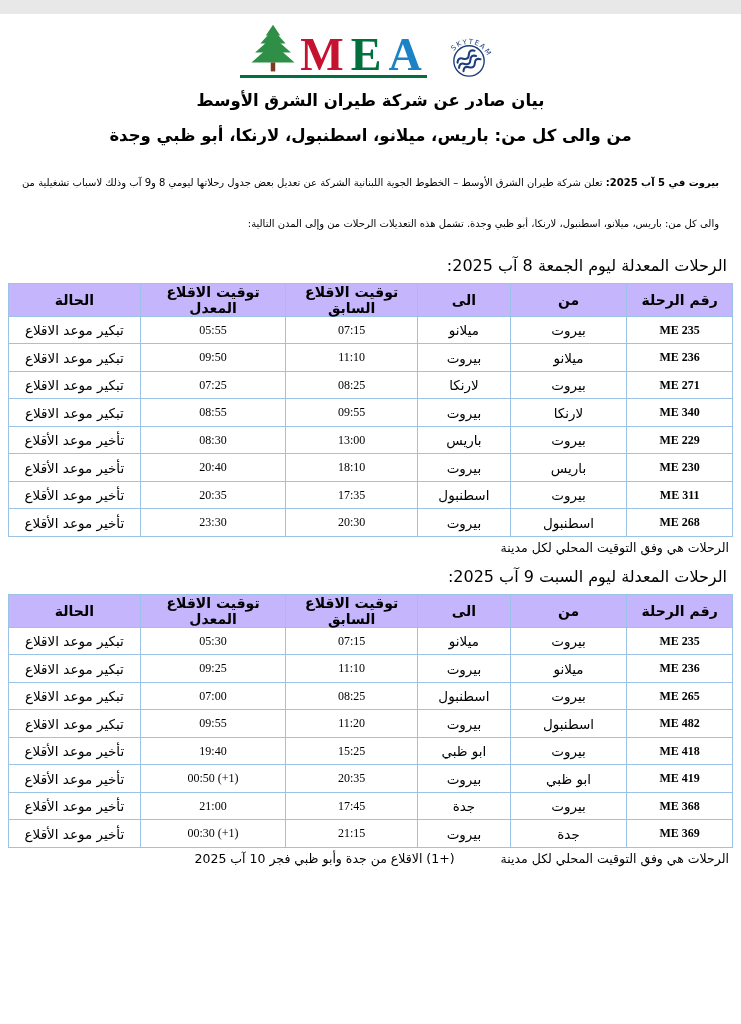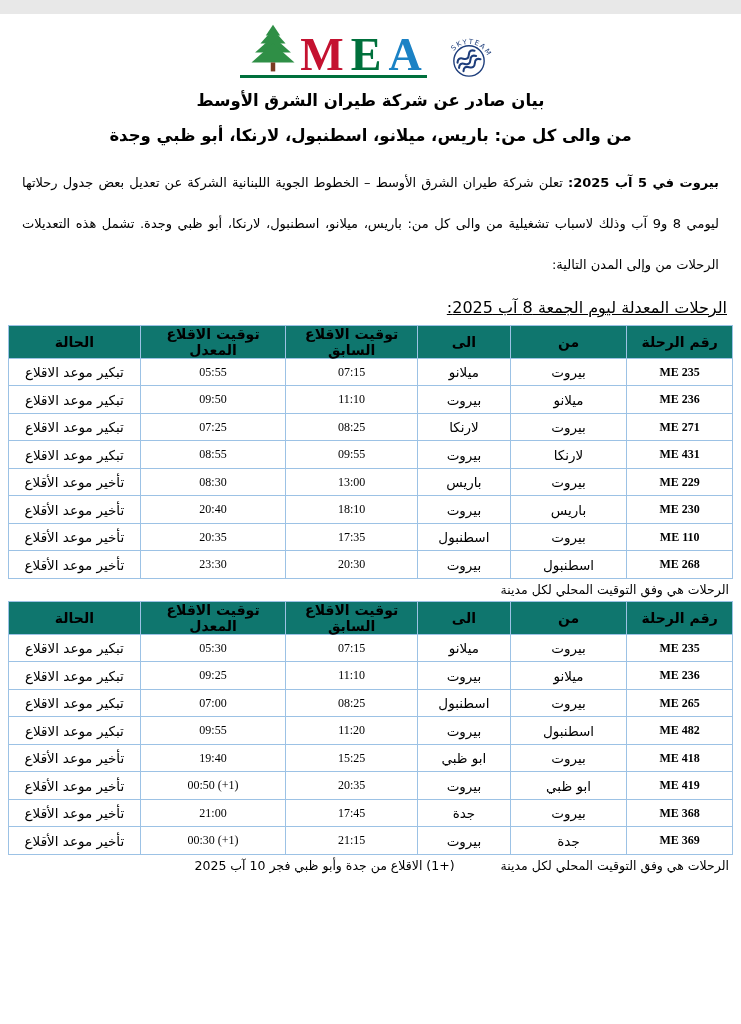--- a/index.html
+++ b/index.html
@@ -17,30 +17,30 @@
   .mea-letters .l-e{color:#00703c;}
   .mea-letters .l-a{color:#1b82c5;}
   .mea-underline{position:absolute;left:-6px;right:2px;bottom:2px;height:3px;background:#00703c;}
   .skyteam{margin-left:6px;margin-bottom:-2px;}
   
   .headings{margin-top:12px;display:flex;flex-direction:column;gap:16px;text-align:center;
     font-weight:bold;font-size:16.5px;direction:rtl;justify-content:space-between;}
   .headings div{line-height:1.15;}
   
   .intro{direction:rtl;text-align:justify;padding:0 22px;margin-top:16px;
-    font-size:13px;line-height:41px;}
+    font-size:10px;line-height:41px;}
   .intro .lead{font-weight:bold;}
   
   .sec-title{direction:rtl;text-align:right;margin:12px 14px 8px 0;font-size:16px;
-    text-decoration:underline;font-family:"DejaVu Sans",sans-serif;}
+    font-family:"DejaVu Sans",sans-serif;}
   
   table.flights{width:725px;margin:4px 8px 0 8px;border-collapse:collapse;direction:rtl;
     table-layout:fixed;}
   table.flights th{
-    background:#0f766e;border:1.5px solid #9cc2e5;height:29px;
+    background:#c4b5fd;border:1.5px solid #9cc2e5;height:29px;
     font-weight:bold;font-size:14px;text-align:center;padding:0 2px;}
   table.flights td{
     border:1.5px solid #9cc2e5;height:26.5px;text-align:center;font-size:13.5px;padding:0 2px;
     background:#fff;}
   table.flights td.latin{font-family:"Liberation Serif","DejaVu Serif",serif;font-size:12px;}
   table.flights td:first-child{font-weight:bold;}
   table.flights col.c1{width:14.6%;} table.flights col.c2{width:16.1%;}
   table.flights col.c3{width:12.8%;} table.flights col.c4{width:18.2%;}
   table.flights col.c5{width:20.1%;} table.flights col.c6{width:18.2%;}
   
@@ -127,21 +127,21 @@
         </tr>
         <tr>
           <td class="latin" dir="ltr">ME 271</td>
           <td>بيروت</td>
           <td>لارنكا</td>
           <td class="latin" dir="ltr">08:25</td>
           <td class="latin" dir="ltr">07:25</td>
           <td>تبكير موعد الاقلاع</td>
         </tr>
         <tr>
-          <td class="latin" dir="ltr">ME 431</td>
+          <td class="latin" dir="ltr">ME 340</td>
           <td>لارنكا</td>
           <td>بيروت</td>
           <td class="latin" dir="ltr">09:55</td>
           <td class="latin" dir="ltr">08:55</td>
           <td>تبكير موعد الاقلاع</td>
         </tr>
         <tr>
           <td class="latin" dir="ltr">ME 229</td>
           <td>بيروت</td>
           <td>باريس</td>
@@ -151,39 +151,40 @@
         </tr>
         <tr>
           <td class="latin" dir="ltr">ME 230</td>
           <td>باريس</td>
           <td>بيروت</td>
           <td class="latin" dir="ltr">18:10</td>
           <td class="latin" dir="ltr">20:40</td>
           <td>تأخير موعد الأقلاع</td>
         </tr>
         <tr>
-          <td class="latin" dir="ltr">ME 110</td>
+          <td class="latin" dir="ltr">ME 311</td>
           <td>بيروت</td>
           <td>اسطنبول</td>
           <td class="latin" dir="ltr">17:35</td>
           <td class="latin" dir="ltr">20:35</td>
           <td>تأخير موعد الأقلاع</td>
         </tr>
         <tr>
           <td class="latin" dir="ltr">ME 268</td>
           <td>اسطنبول</td>
           <td>بيروت</td>
           <td class="latin" dir="ltr">20:30</td>
           <td class="latin" dir="ltr">23:30</td>
           <td>تأخير موعد الأقلاع</td>
         </tr>
       </tbody>
     </table>
   <div class="table-note">الرحلات هي وفق التوقيت المحلي لكل مدينة</div>
 
+  <div class="sec-title">الرحلات المعدلة ليوم السبت 9 آب 2025:</div>
   <table class="flights">
     <colgroup>
         <col class="c1">
         <col class="c2">
         <col class="c3">
         <col class="c4">
         <col class="c5">
         <col class="c6">
       </colgroup>
   <thead>

